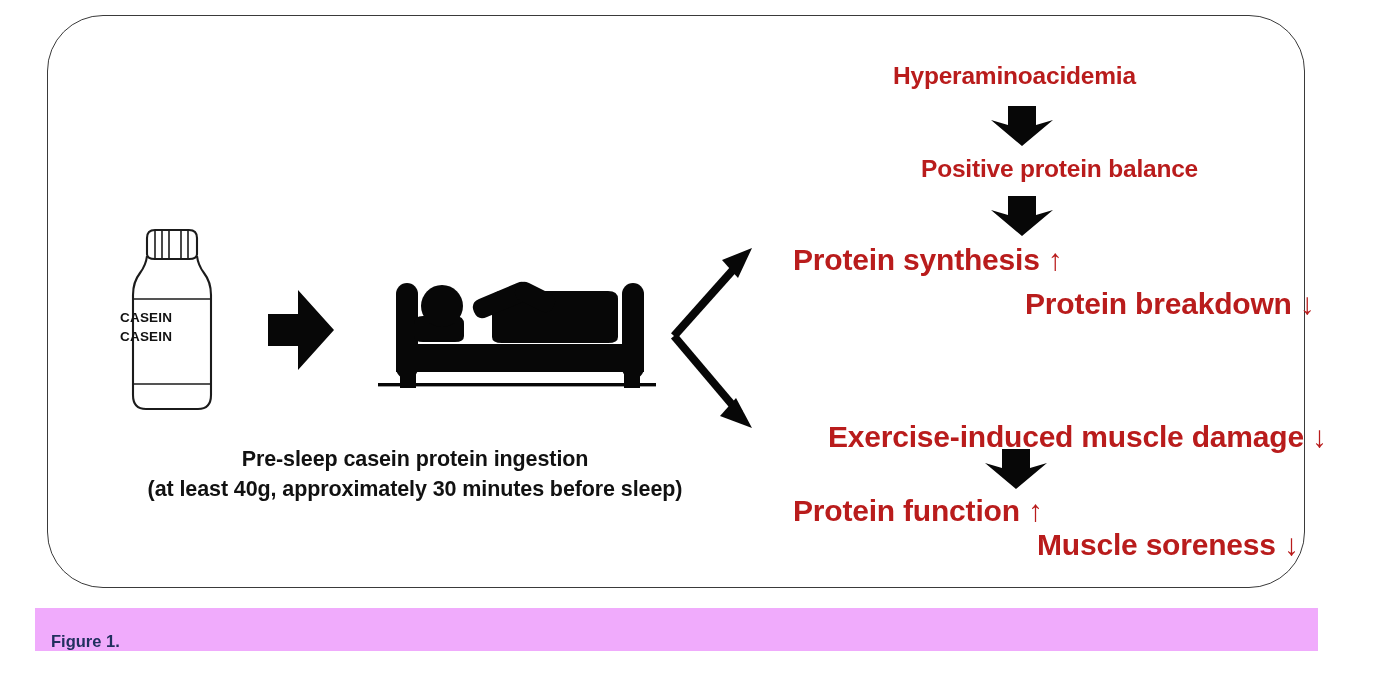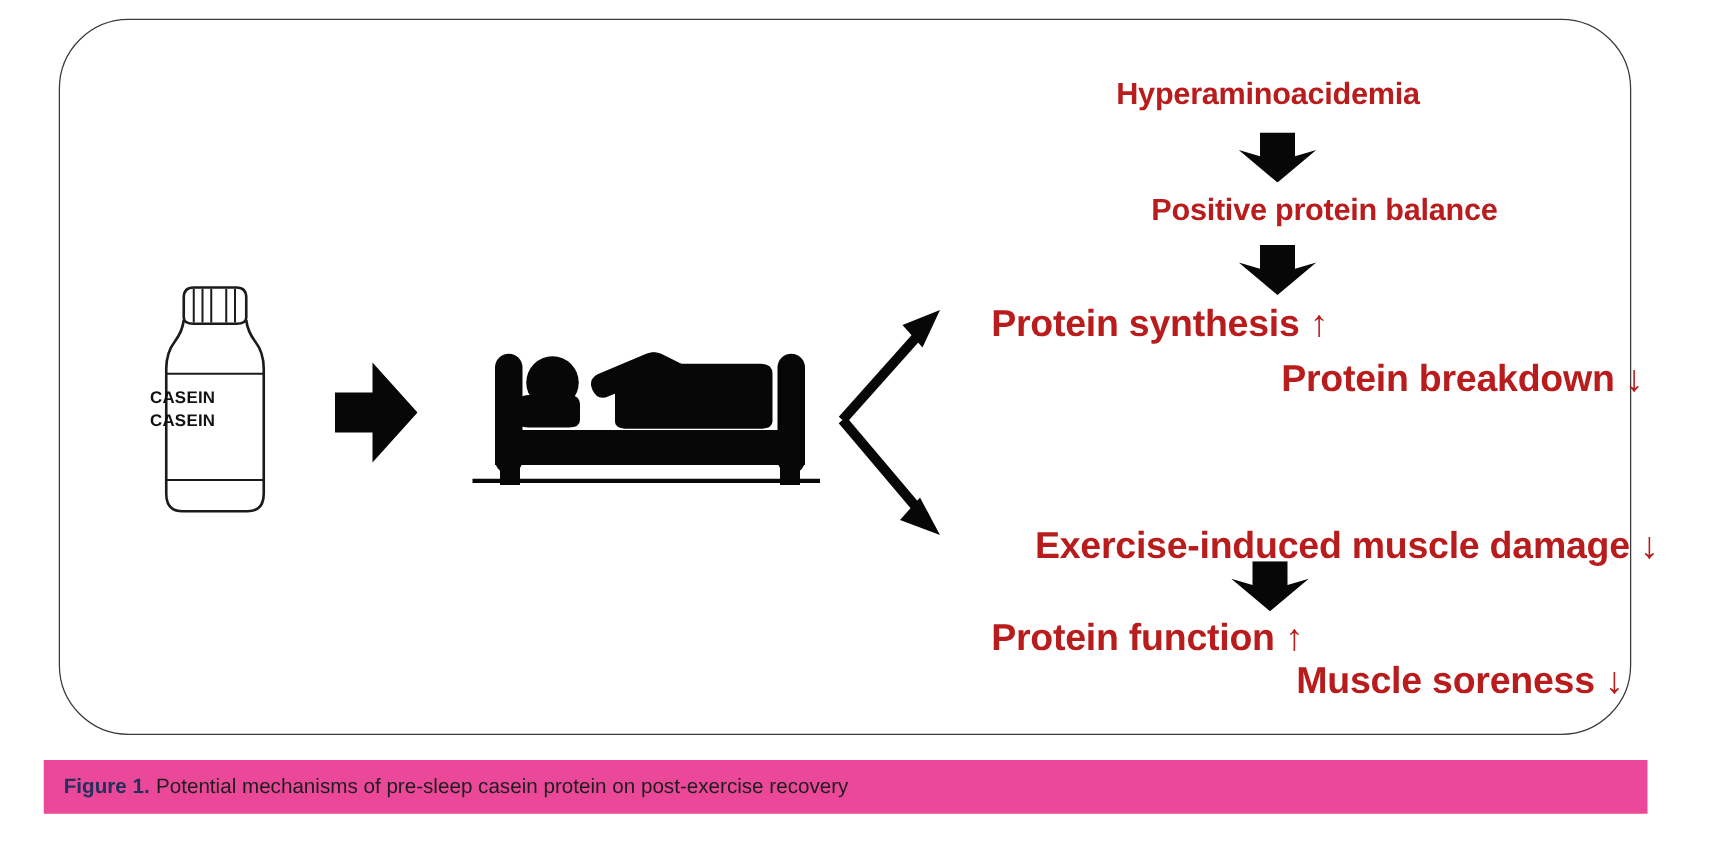--- a/index.html
+++ b/index.html
@@ -114,25 +114,26 @@
   }
   #bed-figure svg { display: block; width: 100%; height: 100%; }
 
   
   #caption-bar {
     position: absolute;
     left: 35px;
     top: 608px;
     width: 1283px;
     height: 43px;
-    background: #ec4899;
+    background: #f0abfc;
     display: flex;
-    align-items: center;
+    align-items: flex-end;
     box-sizing: border-box;
     padding-left: 16px;
+    gap: 24px;
   }
   #caption-figure-number {
     color: #21305e;
     font-weight: bold;
     font-size: 16.5px;
     margin-right: 5px;
     white-space: nowrap;
   }
   #caption-text {
     color: #1d1d1d;
@@ -198,20 +199,22 @@
 
       <rect x="30" y="100" width="16" height="16"></rect>
       <rect x="254" y="100" width="16" height="16"></rect>
 
       <rect x="8" y="111" width="278" height="3.4"></rect>
     </g>
   </svg>
 </div>
 
 <div id="center-caption">
+  <div>Pre-sleep casein protein ingestion</div>
+  <div>(at least 40g, approximately 30 minutes before sleep)</div>
 </div>
 
 <div id="branch-arrows">
   <svg viewBox="0 0 110 200" xmlns="http://www.w3.org/2000/svg">
     <g stroke="#070707" stroke-width="8" fill="none" stroke-linecap="butt">
       <line x1="14" y1="98" x2="80" y2="24"></line>
       <line x1="14" y1="98" x2="80" y2="176"></line>
     </g>
     <path d="M92 10 L78 40 L62 22 Z" fill="#070707"></path>
     <path d="M92 190 L60 178 L76 160 Z" fill="#070707"></path>
@@ -243,14 +246,13 @@
   <svg viewBox="0 0 62 40" xmlns="http://www.w3.org/2000/svg">
     <path d="M17 0 L45 0 L45 19 L62 14 L31 40 L0 14 L17 19 Z" fill="#070707"></path>
   </svg>
 </div>
 
 <div class="txt pair-label" style="left:793px; top:494px;">Protein function ↑</div>
 <div class="txt pair-label" style="left:1037px; top:494px;margin-top:34px;">Muscle soreness ↓</div>
 
 <div id="caption-bar">
   <span id="caption-figure-number">Figure 1.</span>
-  <span id="caption-text">Potential mechanisms of pre-sleep casein protein on post-exercise recovery</span>
 </div>
 
 </body></html>

